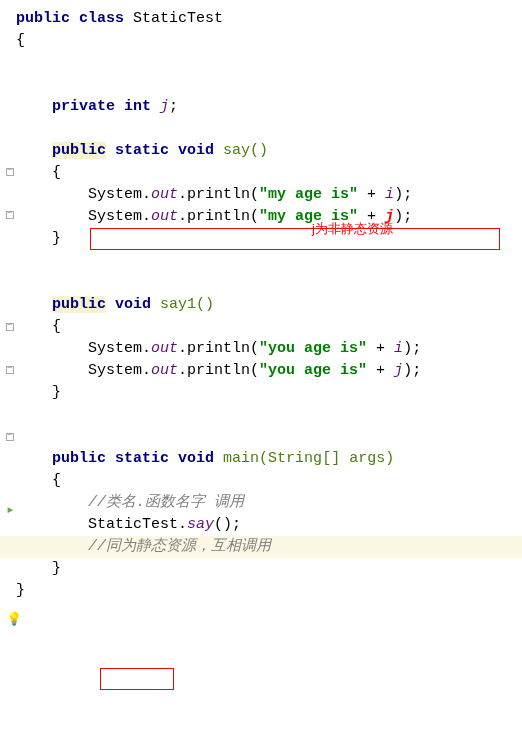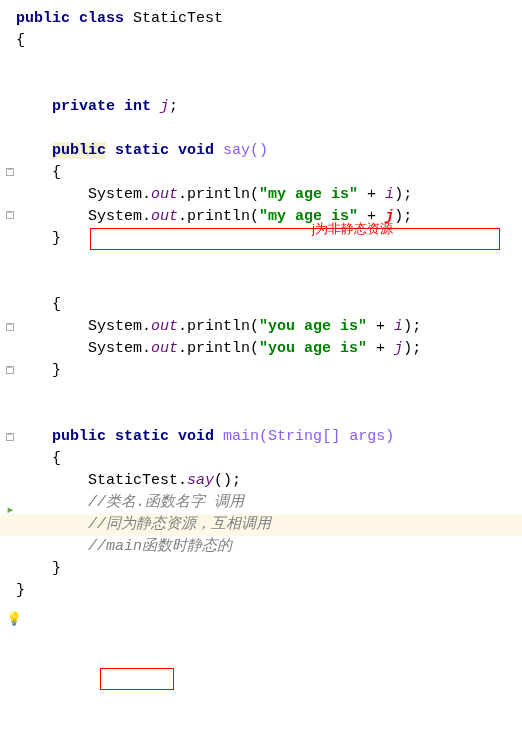--- a/index.html
+++ b/index.html
@@ -49,21 +49,21 @@
       color: #f2c200;
       font-size: 13px;
     }
     .line { white-space: pre; }
     .kw { color: #000080; font-weight: bold; }
     .field { color: #660e7a; font-style: italic; }
     .static-field { color: #660e7a; font-style: italic; }
     .plain { color: #000000; }
     .str { color: #008000; font-weight: bold; }
     .comment { color: #808080; font-style: italic; }
-    .method { color: #8b5cf6; }
+    .method { color: #4d7c0f; }
     .highlight-kw { background: #f7f2d3; }
     .error-field { color: #ff0000; font-weight: bold; font-style: italic; }
     .wavy-red {
       text-decoration: underline wavy #ff0000;
     }
     .annotation-red {
       position: absolute;
       color: #ff0000;
       font-size: 13px;
       font-family: "SimSun", sans-serif;
@@ -113,32 +113,32 @@
 <div class="line">&nbsp;</div>
 <div class="line">    <span class="kw">private</span> <span class="kw">int</span> <span class="field">j</span><span class="plain">;</span></div>
 <div class="line">&nbsp;</div>
 <div class="line">    <span class="kw highlight-kw">public</span> <span class="kw">static</span> <span class="kw">void</span> <span class="method">say()</span></div>
 <div class="line">    <span class="plain">{</span></div>
 <div class="line">        <span class="plain">System.</span><span class="static-field">out</span><span class="plain">.println(</span><span class="str">"my age is"</span><span class="plain"> + </span><span class="static-field">i</span><span class="plain">);</span></div>
 <div class="line">        <span class="plain">System.</span><span class="static-field">out</span><span class="plain">.println(</span><span class="str">"my age is"</span><span class="plain"> + </span><span class="error-field">j</span><span class="plain">);</span></div>
 <div class="line">    <span class="plain">}</span></div>
 <div class="line">&nbsp;</div>
 <div class="line">&nbsp;</div>
+<div class="line">    <span class="kw highlight-kw">public</span> <span class="kw">void</span> <span class="method">say1()</span></div>
 <div class="line">    <span class="plain">{</span></div>
 <div class="line">        <span class="plain">System.</span><span class="static-field">out</span><span class="plain">.println(</span><span class="str">"you age is"</span><span class="plain"> + </span><span class="static-field">i</span><span class="plain">);</span></div>
 <div class="line">        <span class="plain">System.</span><span class="static-field">out</span><span class="plain">.println(</span><span class="str">"you age is"</span><span class="plain"> + </span><span class="field">j</span><span class="plain">);</span></div>
 <div class="line">    <span class="plain">}</span></div>
 <div class="line">&nbsp;</div>
 <div class="line">&nbsp;</div>
 <div class="line">    <span class="kw">public</span> <span class="kw">static</span> <span class="kw">void</span> <span class="method">main(String[] args)</span></div>
 <div class="line">    <span class="plain">{</span></div>
+<div class="line">        <span class="comment">//类名.函数名字 调用</span></div>
 <div class="line">        <span class="plain">StaticTest.</span><span class="static-field">say</span><span class="plain">();</span></div>
-<div class="line">        <span class="comment">//类名.函数名字 调用</span></div>
 <div class="line line-highlight">        <span class="comment">//同为静态资源，互相调用</span></div>
-<div class="line">        <span class="comment">//main函数时静态的</span></div>
 <div class="line">    <span class="plain">}</span></div>
 <div class="line"><span class="plain">}</span></div>
 </div>
 
 <div class="annotation-red" style="top:192px; left:312px;">j为非静态资源</div>
 
 <div class="red-box" style="top:228px; left:90px; width:410px; height:22px;"></div>
 <div class="red-box" style="top:668px; left:100px; width:74px; height:22px;"></div>
 
 </body></html>

